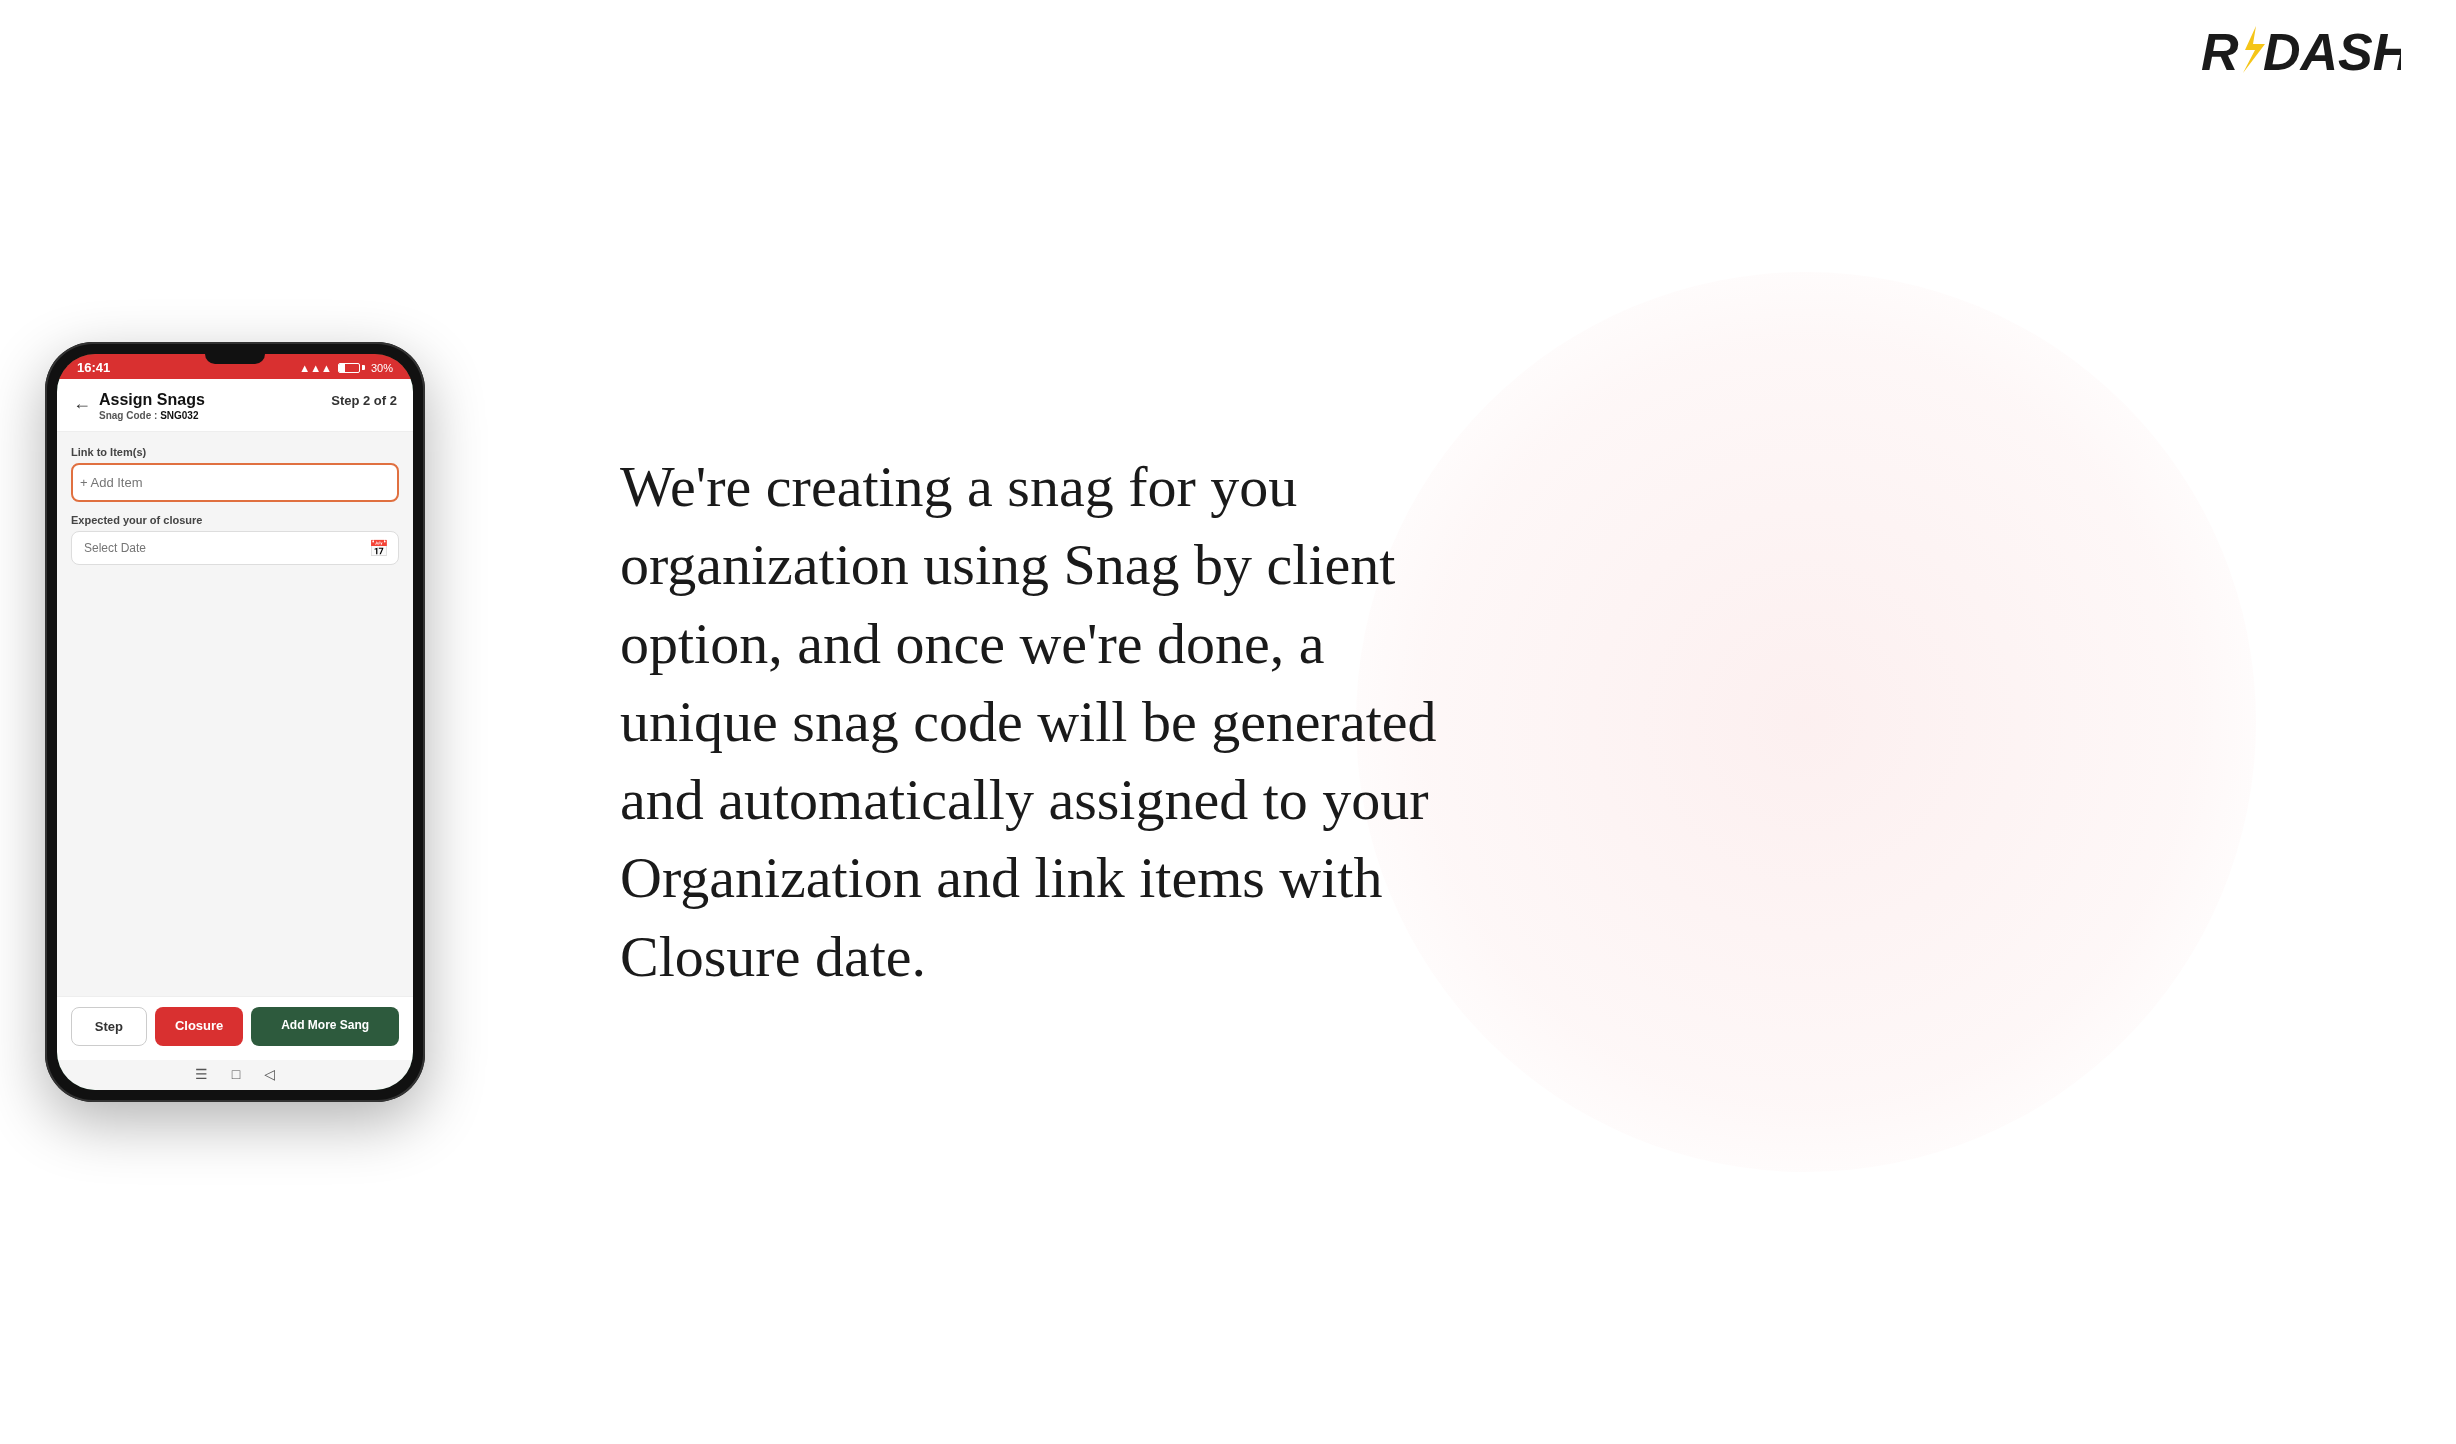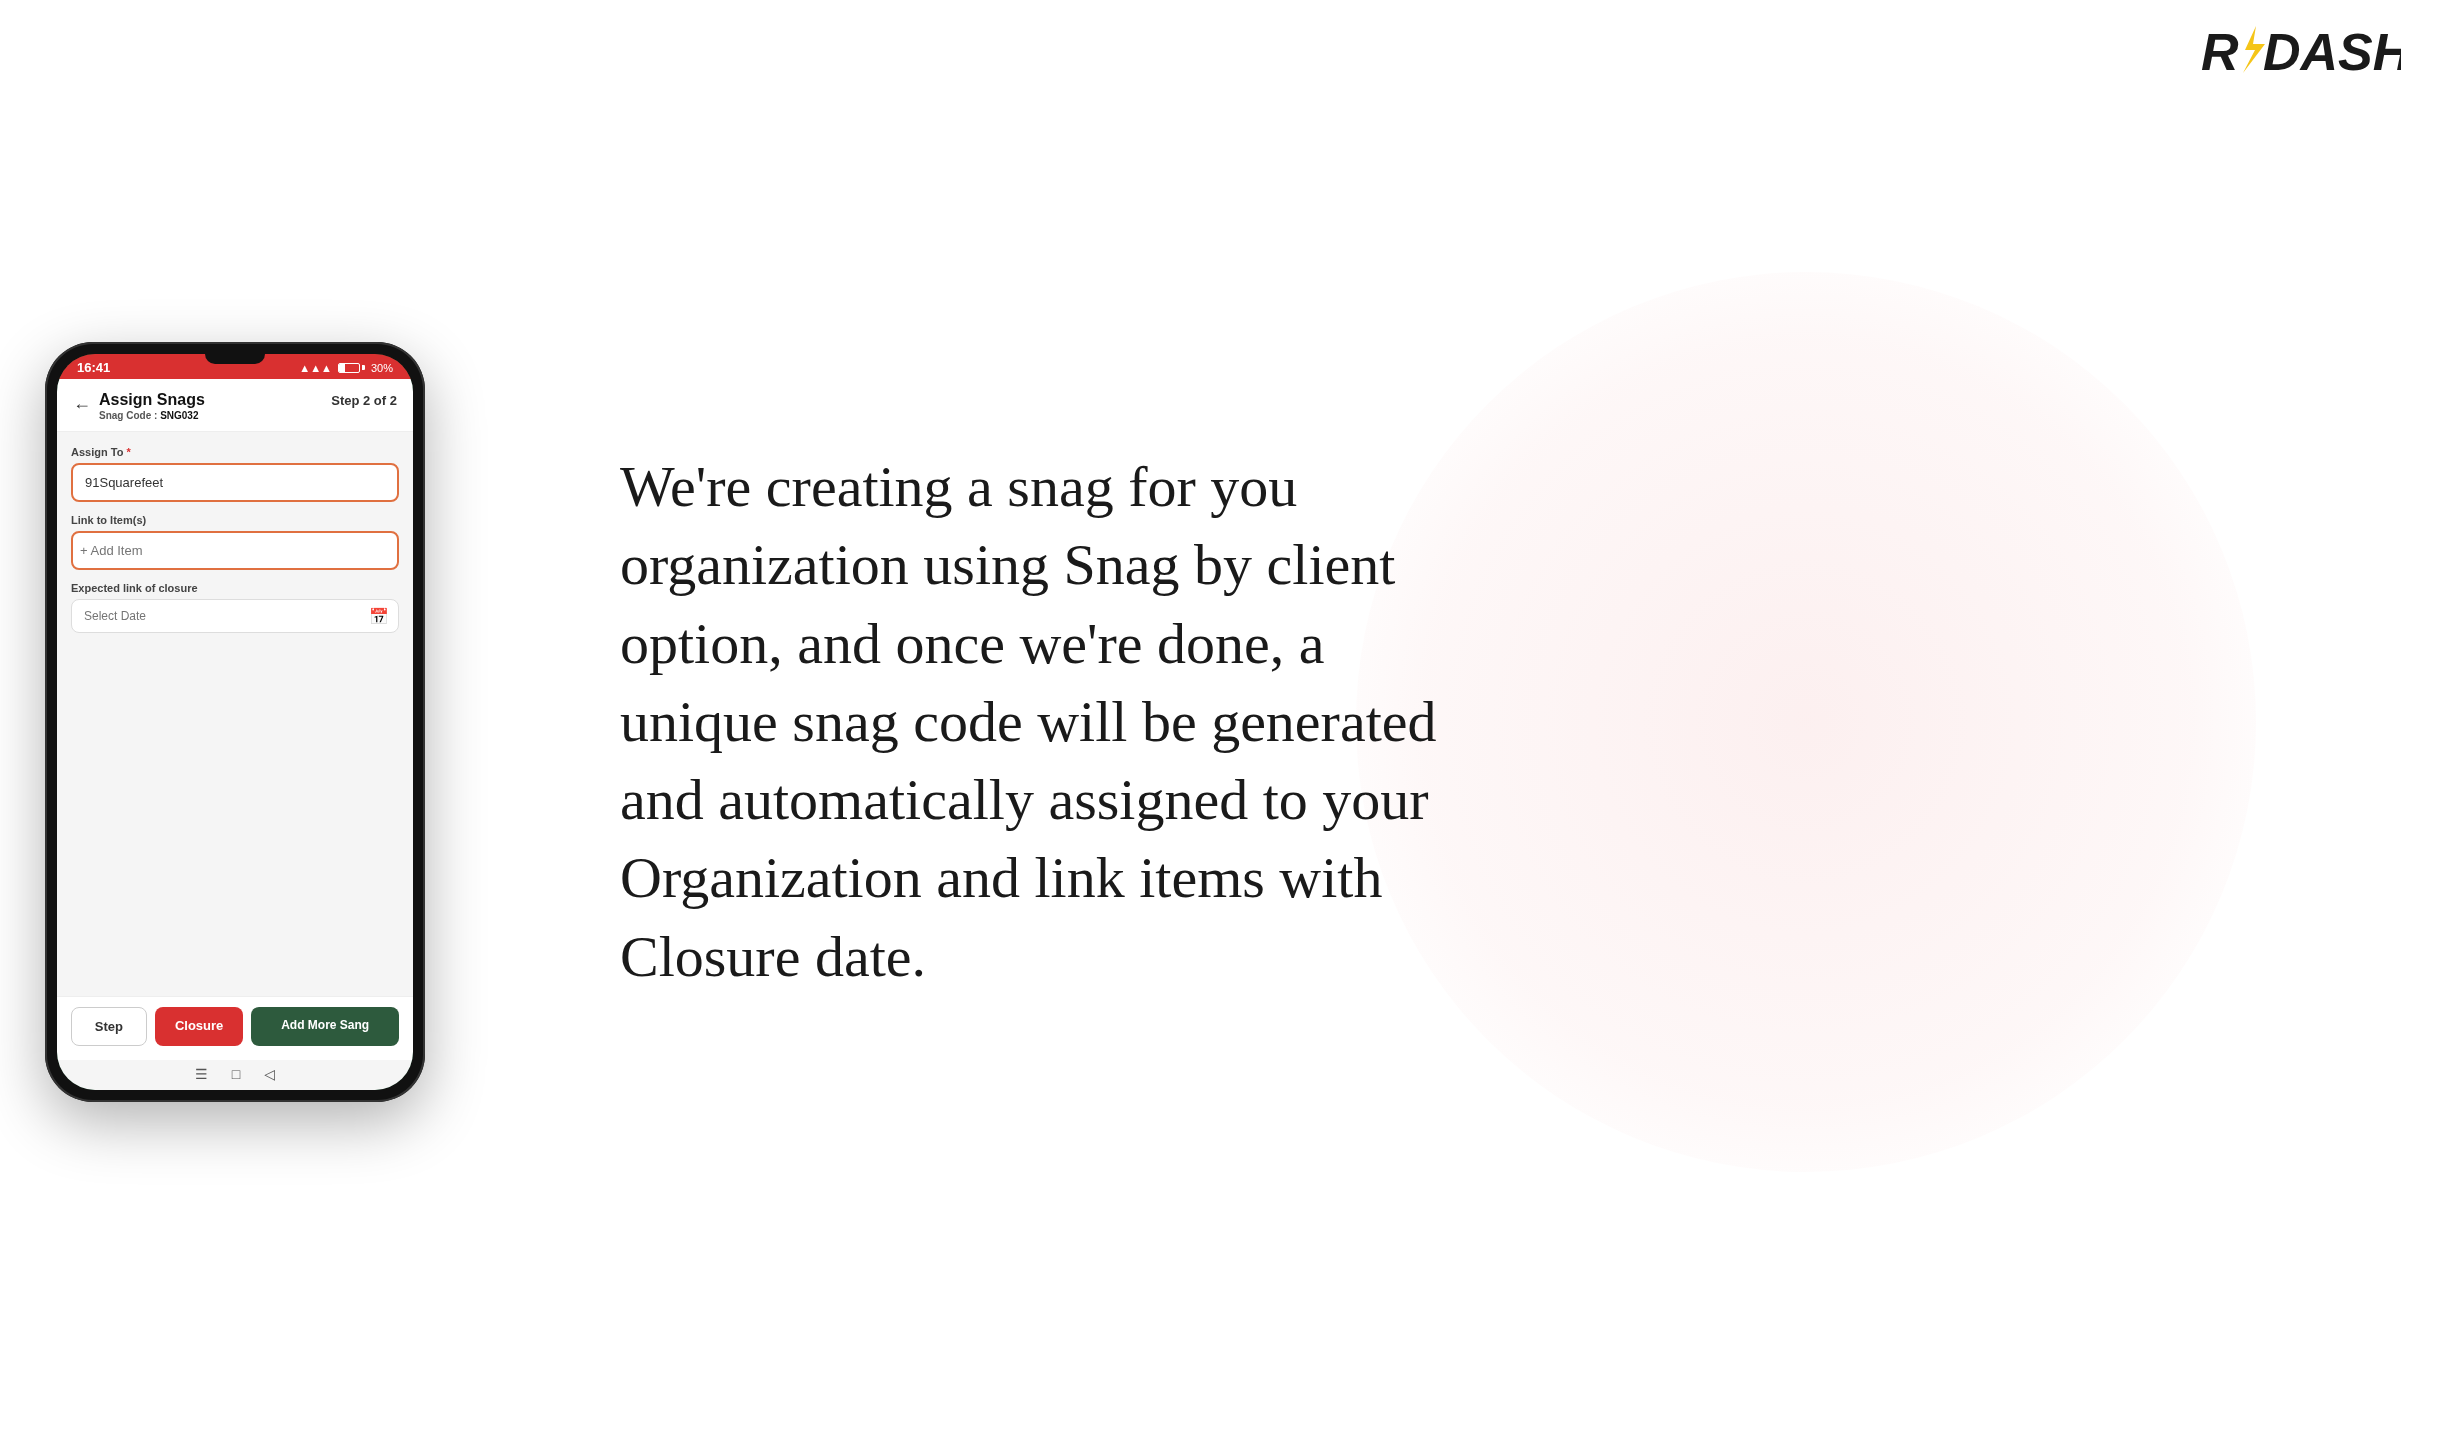--- a/index.html
+++ b/index.html
@@ -374,34 +374,28 @@
               <span class="snag-code-label">Snag Code :</span>
               <span class="snag-code-value">SNG032</span>
             </div>
           </div>
         </div>
         <div class="step-indicator">Step 2 of 2</div>
       </div>
 
       <div class="form-area">
 
-        <div class="form-group">
-          <div class="field-label">
-            Assign To <span class="required-star">*</span>
-          </div>
-          <input class="field-input" type="text" value="91Squarefeet" readonly="" style="">
-        </div>
 
         <div class="form-group">
           <div class="field-label">Link to Item(s)</div>
           <input class="field-input-add" type="text" placeholder="+ Add Item" style="">
         </div>
 
         <div class="form-group">
-          <div class="field-label">Expected link of closure</div>
+          <div class="field-label">Expected your of closure</div>
           <div class="date-field-wrapper">
             <input class="date-field" type="text" placeholder="Select Date" readonly="" style="">
             <span class="calendar-icon">📅</span>
           </div>
         </div>
 
       </div>
 
       <div class="bottom-nav">
         <div class="btn-skip">Step</div>

